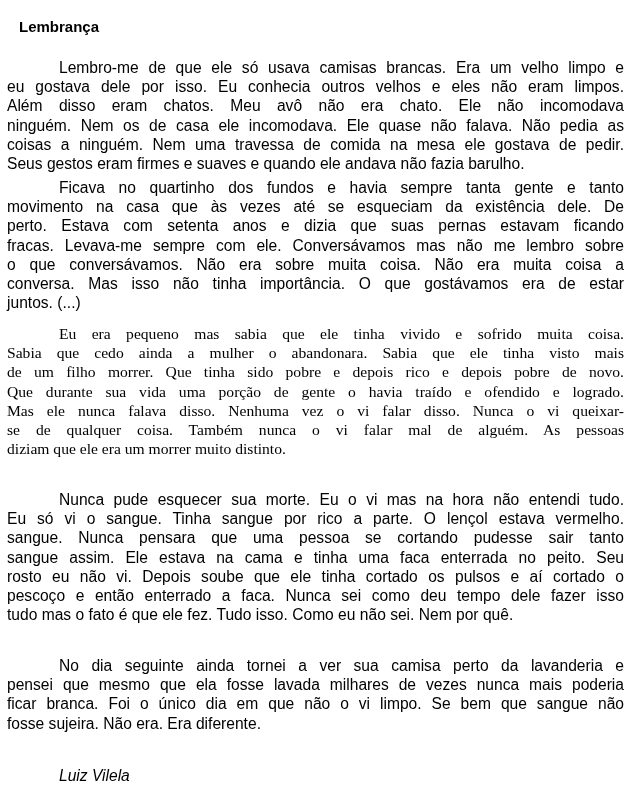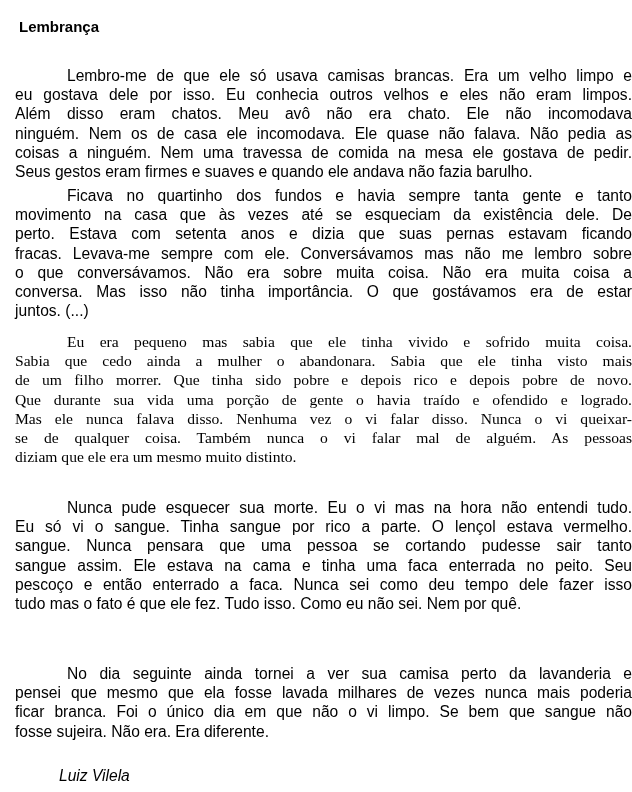--- a/index.html
+++ b/index.html
@@ -29,21 +29,21 @@
       font-size: 15px;
       line-height: 19px;
       margin: 12px;
     }
     .para {
       position: absolute;
       left: 0;
       width: 617px;
       font-size: 15.6px;
       line-height: 19.2px;
-      margin: 8px;
+      margin: 0;
     }
     .line {
       display: block;
       text-align: justify;
       text-align-last: justify;
       white-space: nowrap;
       height: 19.2px;
     }
     .line.first {
       padding-left: 52px;
@@ -86,28 +86,29 @@
     <span class="line last">juntos. (...)</span>
   </p>
 
   <p class="para" style="top:324px;font-family:Liberation Serif, serif;">
     <span class="line first">Eu era pequeno mas sabia que ele tinha vivido e sofrido muita coisa.</span>
     <span class="line">Sabia que cedo ainda a mulher o abandonara. Sabia que ele tinha visto mais</span>
     <span class="line">de um filho morrer. Que tinha sido pobre e depois rico e depois pobre de novo.</span>
     <span class="line">Que durante sua vida uma porção de gente o havia traído e ofendido e logrado.</span>
     <span class="line">Mas ele nunca falava disso. Nenhuma vez o vi falar disso. Nunca o vi queixar-</span>
     <span class="line">se de qualquer coisa. Também nunca o vi falar mal de alguém. As pessoas</span>
-    <span class="line last">diziam que ele era um mesmo muito distinto.</span>
+    <span class="line last">diziam que ele era um morrer muito distinto.</span>
   </p>
 
   <p class="para" style="top:490px;">
     <span class="line first">Nunca pude esquecer sua morte. Eu o vi mas na hora não entendi tudo.</span>
     <span class="line">Eu só vi o sangue. Tinha sangue por rico a parte. O lençol estava vermelho.</span>
     <span class="line">sangue. Nunca pensara que uma pessoa se cortando pudesse sair tanto</span>
     <span class="line">sangue assim. Ele estava na cama e tinha uma faca enterrada no peito. Seu</span>
+    <span class="line">rosto eu não vi. Depois soube que ele tinha cortado os pulsos e aí cortado o</span>
     <span class="line">pescoço e então enterrado a faca. Nunca sei como deu tempo dele fazer isso</span>
     <span class="line last">tudo mas o fato é que ele fez. Tudo isso. Como eu não sei. Nem por quê.</span>
   </p>
 
   <p class="para" style="top:656px;">
     <span class="line first">No dia seguinte ainda tornei a ver sua camisa perto da lavanderia e</span>
     <span class="line">pensei que mesmo que ela fosse lavada milhares de vezes nunca mais poderia</span>
     <span class="line">ficar branca. Foi o único dia em que não o vi limpo. Se bem que sangue não</span>
     <span class="line last">fosse sujeira. Não era. Era diferente.</span>
   </p>

